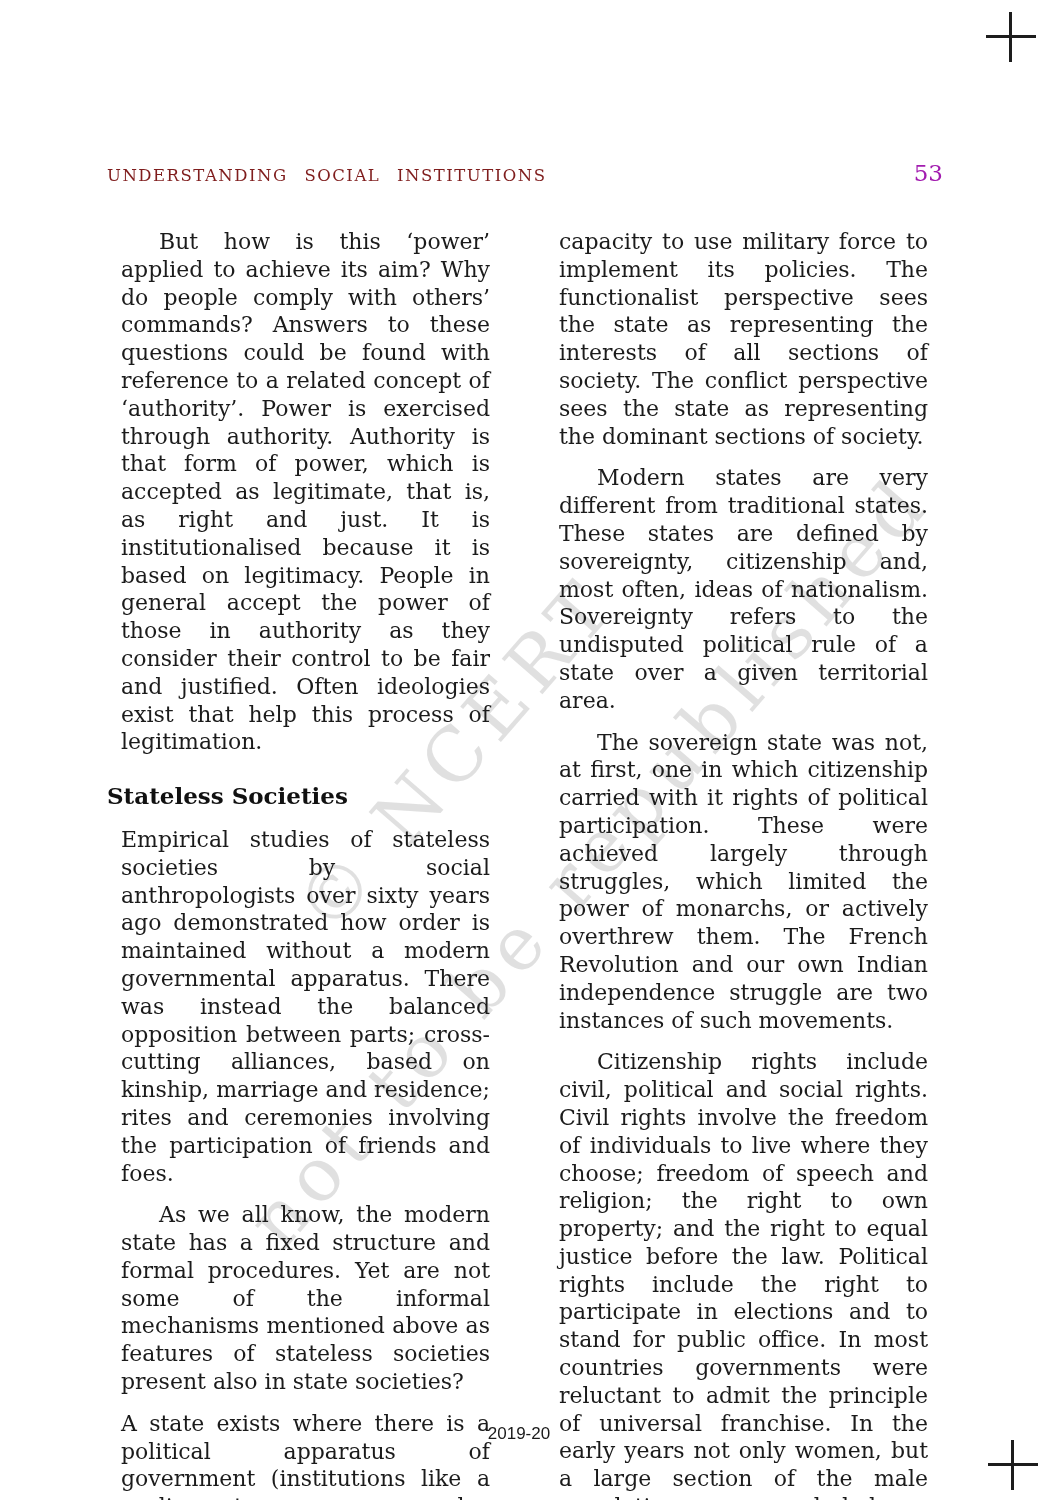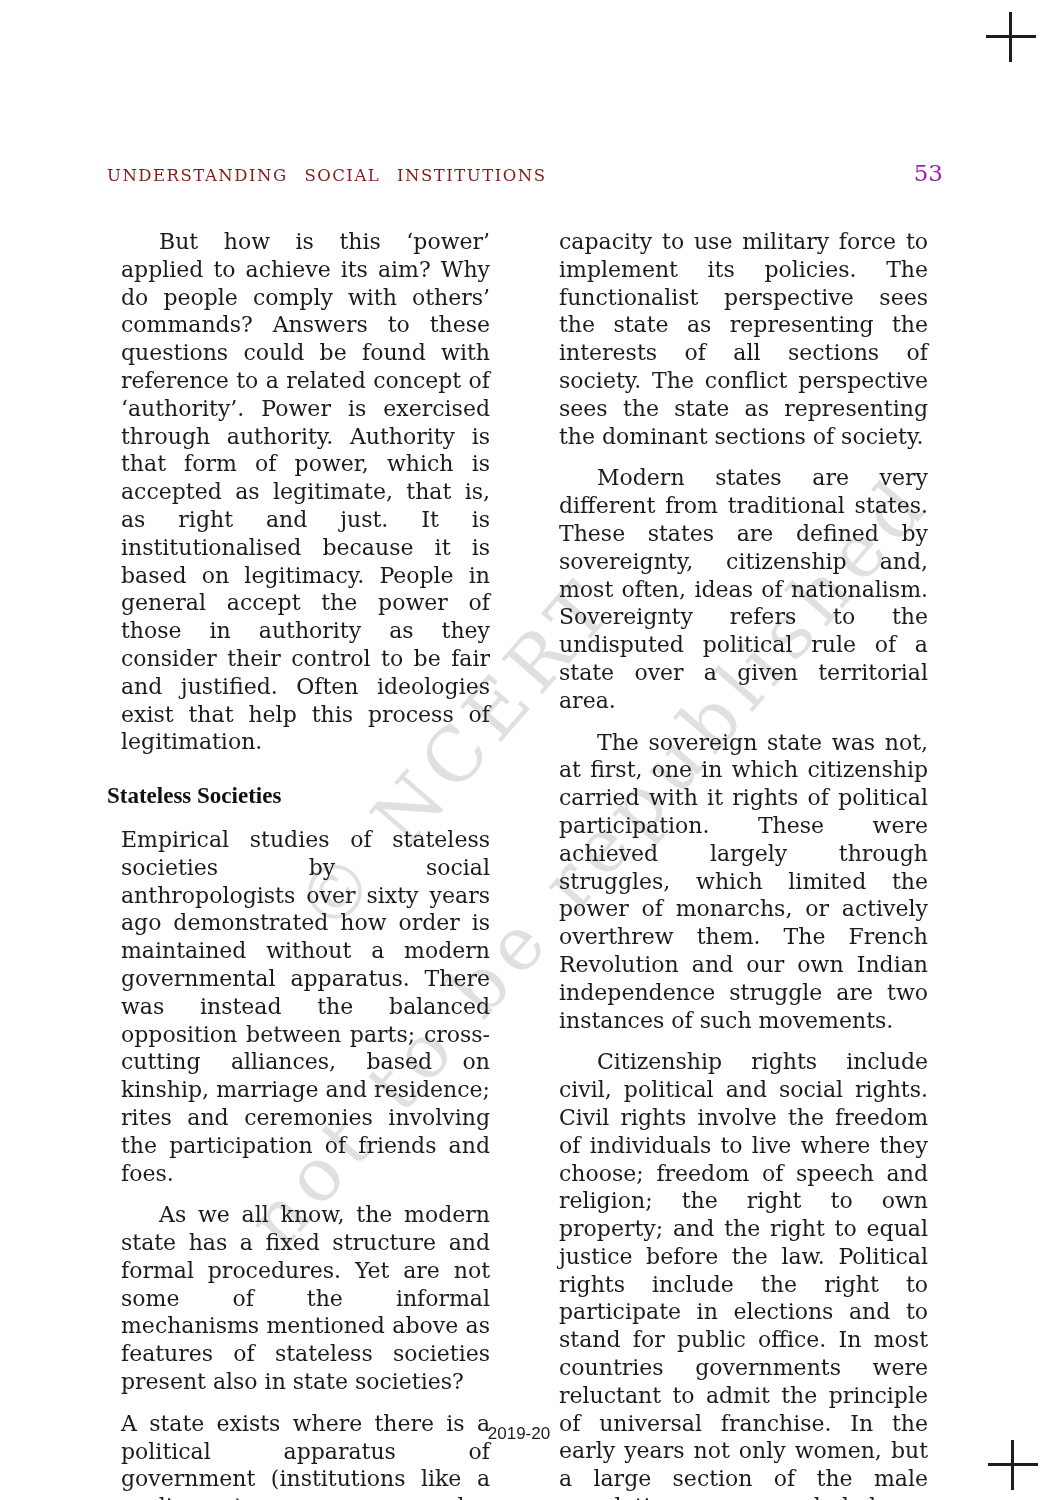--- a/index.html
+++ b/index.html
@@ -65,21 +65,20 @@
     text-align: justify;
   }
   .col p { margin: 14px; }
   .col p.indent { text-indent: 38px; }
   .col h3 {
     font-size: 23px;
     font-weight: bold;
     text-align: left;
     margin: 26px 0 16px 0;
     color: #111111;
-    font-family: Liberation Serif, serif;
   }
 
   .page-footer {
     position: absolute;
     top: 1424px;
     left: 0;
     width: 1038px;
     text-align: center;
     font-family: "Liberation Sans", sans-serif;
     font-size: 17px;

